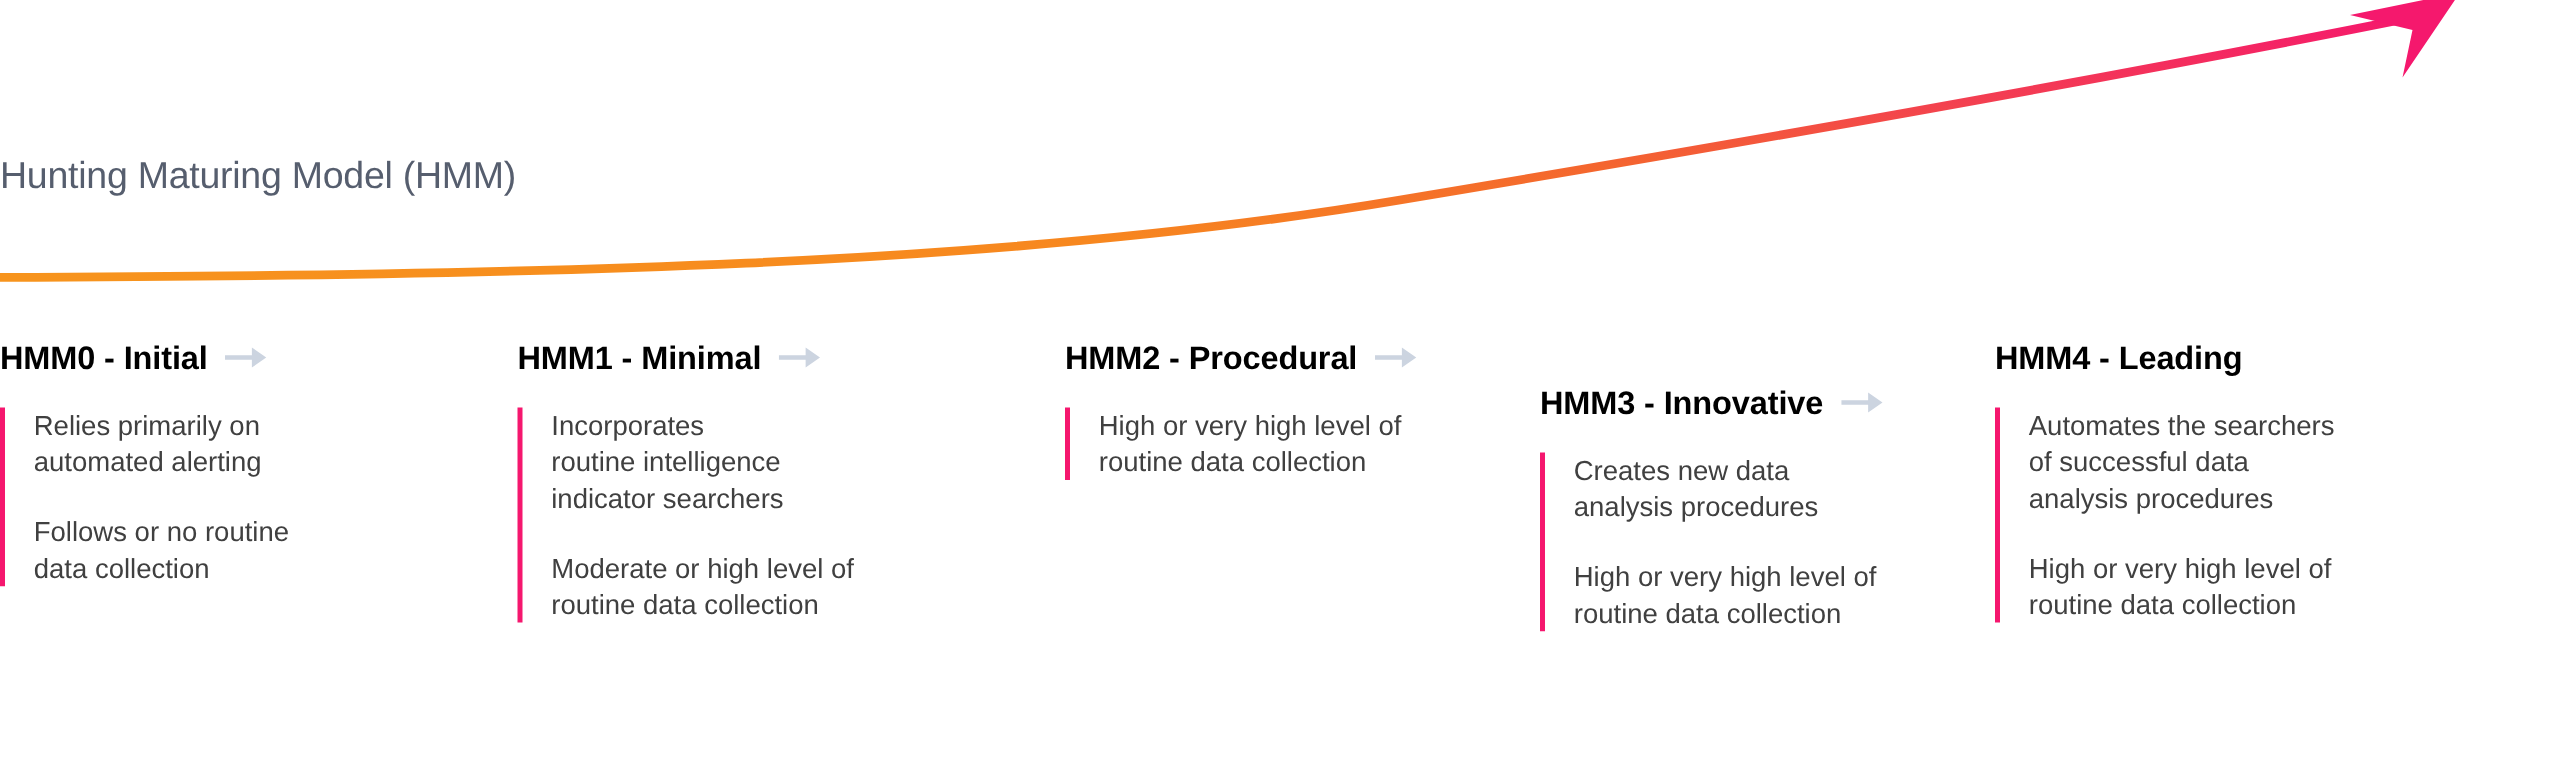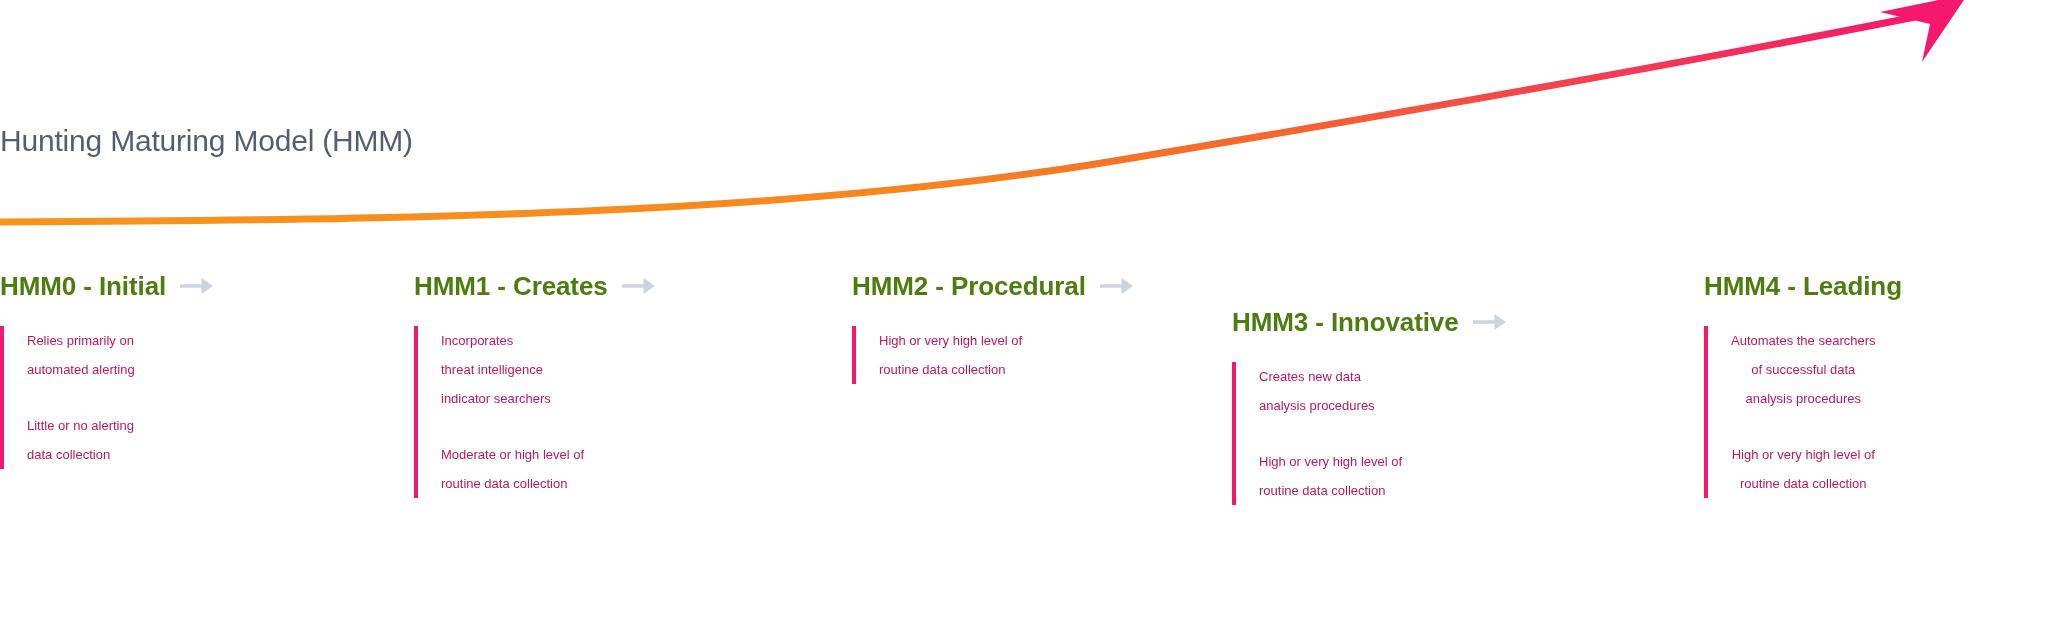--- a/index.html
+++ b/index.html
@@ -52,21 +52,21 @@
   }
   .stage-heading-row {
     display: flex;
     align-items: center;
     height: 36px;
     white-space: nowrap;
   }
   .stage-title {
     font-size: 26px;
     font-weight: bold;
-    color: #4d7c0f;
+    color: #000000;
     letter-spacing: -0.1px;
   }
   .stage-arrow-icon {
     display: inline-block;
     margin-left: 14px;
     line-height: 0;
   }
   .stage-body {
     display: flex;
     margin-top: 22px;
@@ -74,23 +74,23 @@
   .stage-bar {
     width: 4px;
     flex: 0 0 4px;
     background: #f5176e;
     border-radius: 0px;
   }
   .stage-points {
     margin-left: 23px;
   }
   .stage-point {
-    font-size: 13px;
+    font-size: 22px;
     font-weight: 300;
-    color: #be185d;
+    color: #404040;
     line-height: 29px;
     white-space: pre-line;
   }
   .stage-point + .stage-point {
     margin-top: 27px;
   }
 </style>
 </head>
 <body>
 
@@ -116,37 +116,37 @@
         <span class="stage-title">HMM0 - Initial</span>
         <span class="stage-arrow-icon"><svg width="34" height="18" viewBox="0 0 34 18">
             <path d="M0 7.2 h21.5 v-6.2 l11.5 8 -11.5 8 v-6.2 h-21.5 z" fill="#ccd4e0"></path>
           </svg></span>
       </div>
       <div class="stage-body">
         <div class="stage-bar"></div>
         <div class="stage-points">
           <div class="stage-point">Relies primarily on
 automated alerting</div>
-          <div class="stage-point">Little or no alerting
+          <div class="stage-point">Follows or no routine
 data collection</div>
         </div>
       </div>
     </div>
     <div class="stage" style="left: 414px;">
       <div class="stage-heading-row">
-        <span class="stage-title">HMM1 - Creates</span>
+        <span class="stage-title">HMM1 - Minimal</span>
         <span class="stage-arrow-icon"><svg width="34" height="18" viewBox="0 0 34 18">
             <path d="M0 7.2 h21.5 v-6.2 l11.5 8 -11.5 8 v-6.2 h-21.5 z" fill="#ccd4e0"></path>
           </svg></span>
       </div>
       <div class="stage-body">
         <div class="stage-bar"></div>
         <div class="stage-points">
           <div class="stage-point">Incorporates
-threat intelligence
+routine intelligence
 indicator searchers</div>
           <div class="stage-point">Moderate or high level of
 routine data collection</div>
         </div>
       </div>
     </div>
     <div class="stage" style="left: 822px; padding-left: 30px;">
       <div class="stage-heading-row">
         <span class="stage-title">HMM2 - Procedural</span>
         <span class="stage-arrow-icon"><svg width="34" height="18" viewBox="0 0 34 18">
@@ -171,21 +171,21 @@
       <div class="stage-body">
         <div class="stage-bar"></div>
         <div class="stage-points">
           <div class="stage-point">Creates new data
 analysis procedures</div>
           <div class="stage-point">High or very high level of
 routine data collection</div>
         </div>
       </div>
     </div>
-    <div class="stage" style="left: 1704px; text-align: center;">
+    <div class="stage" style="left: 1596px;">
       <div class="stage-heading-row">
         <span class="stage-title">HMM4 - Leading</span>
       </div>
       <div class="stage-body">
         <div class="stage-bar"></div>
         <div class="stage-points">
           <div class="stage-point">Automates the searchers
 of successful data
 analysis procedures</div>
           <div class="stage-point">High or very high level of

